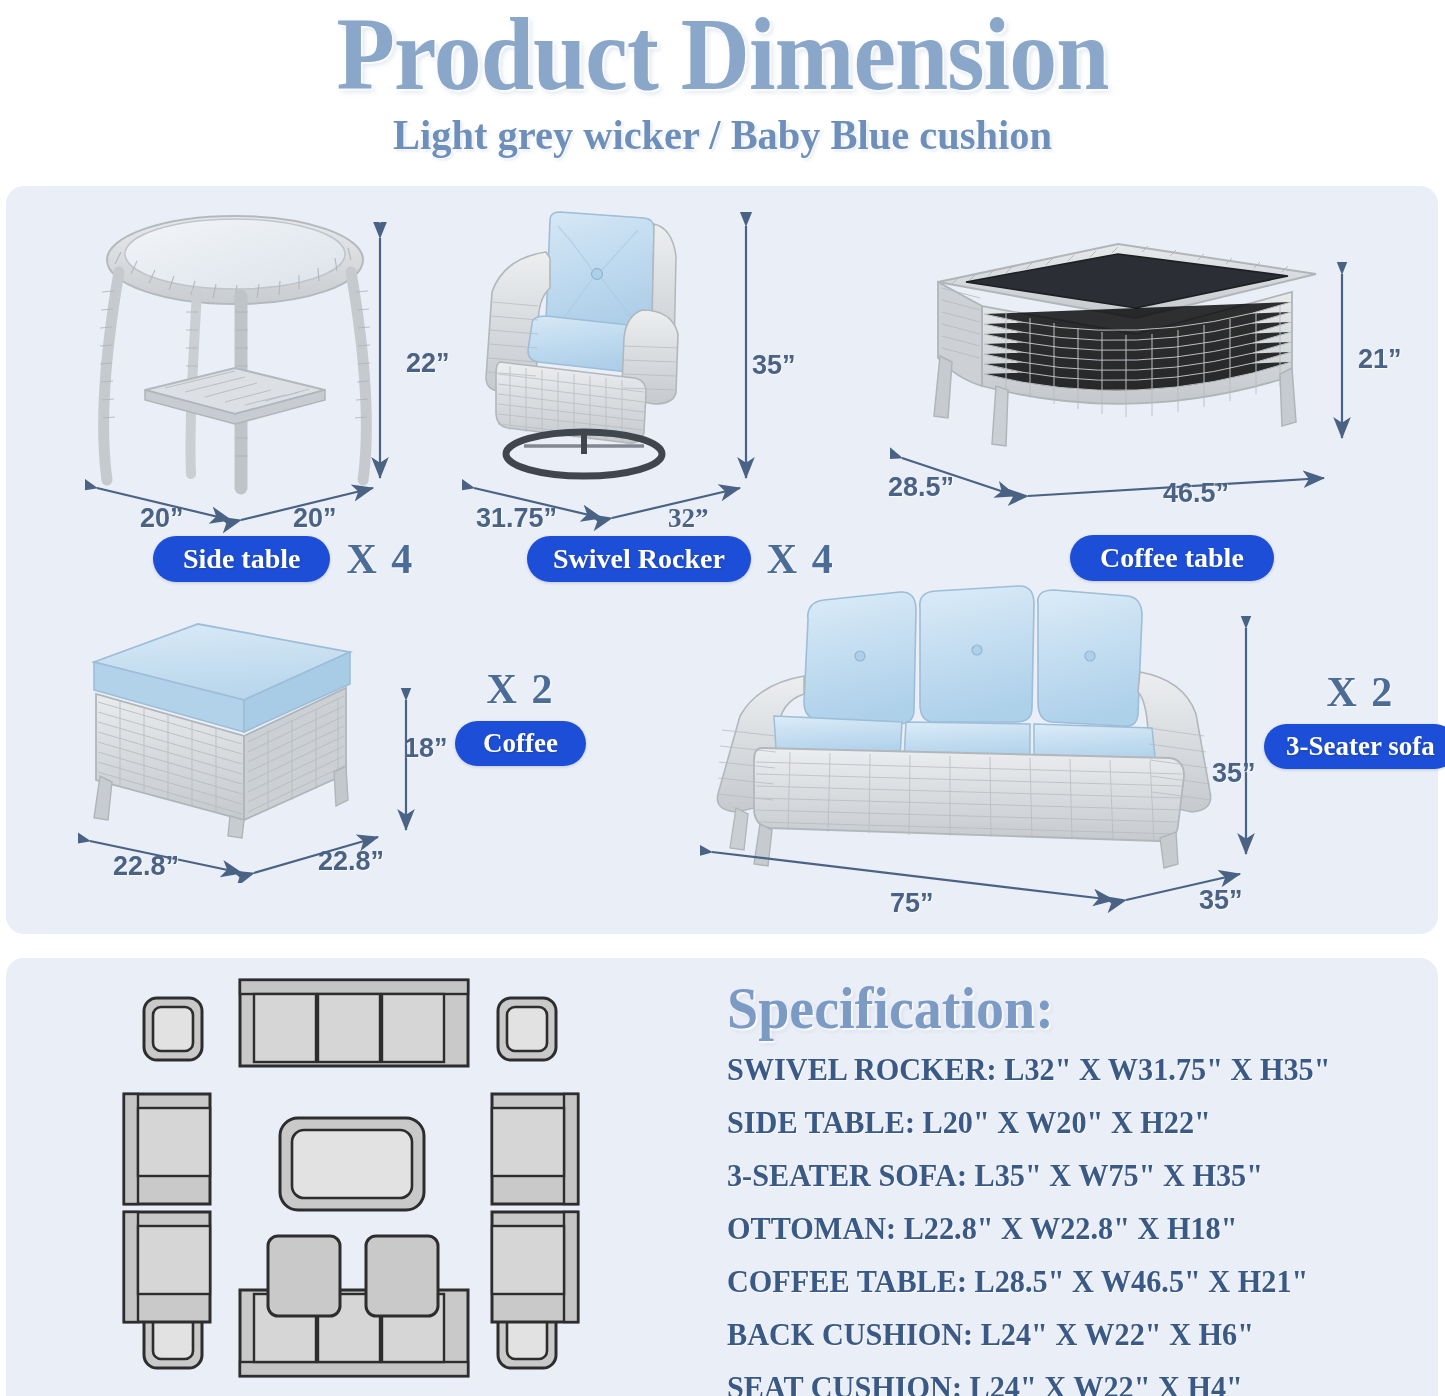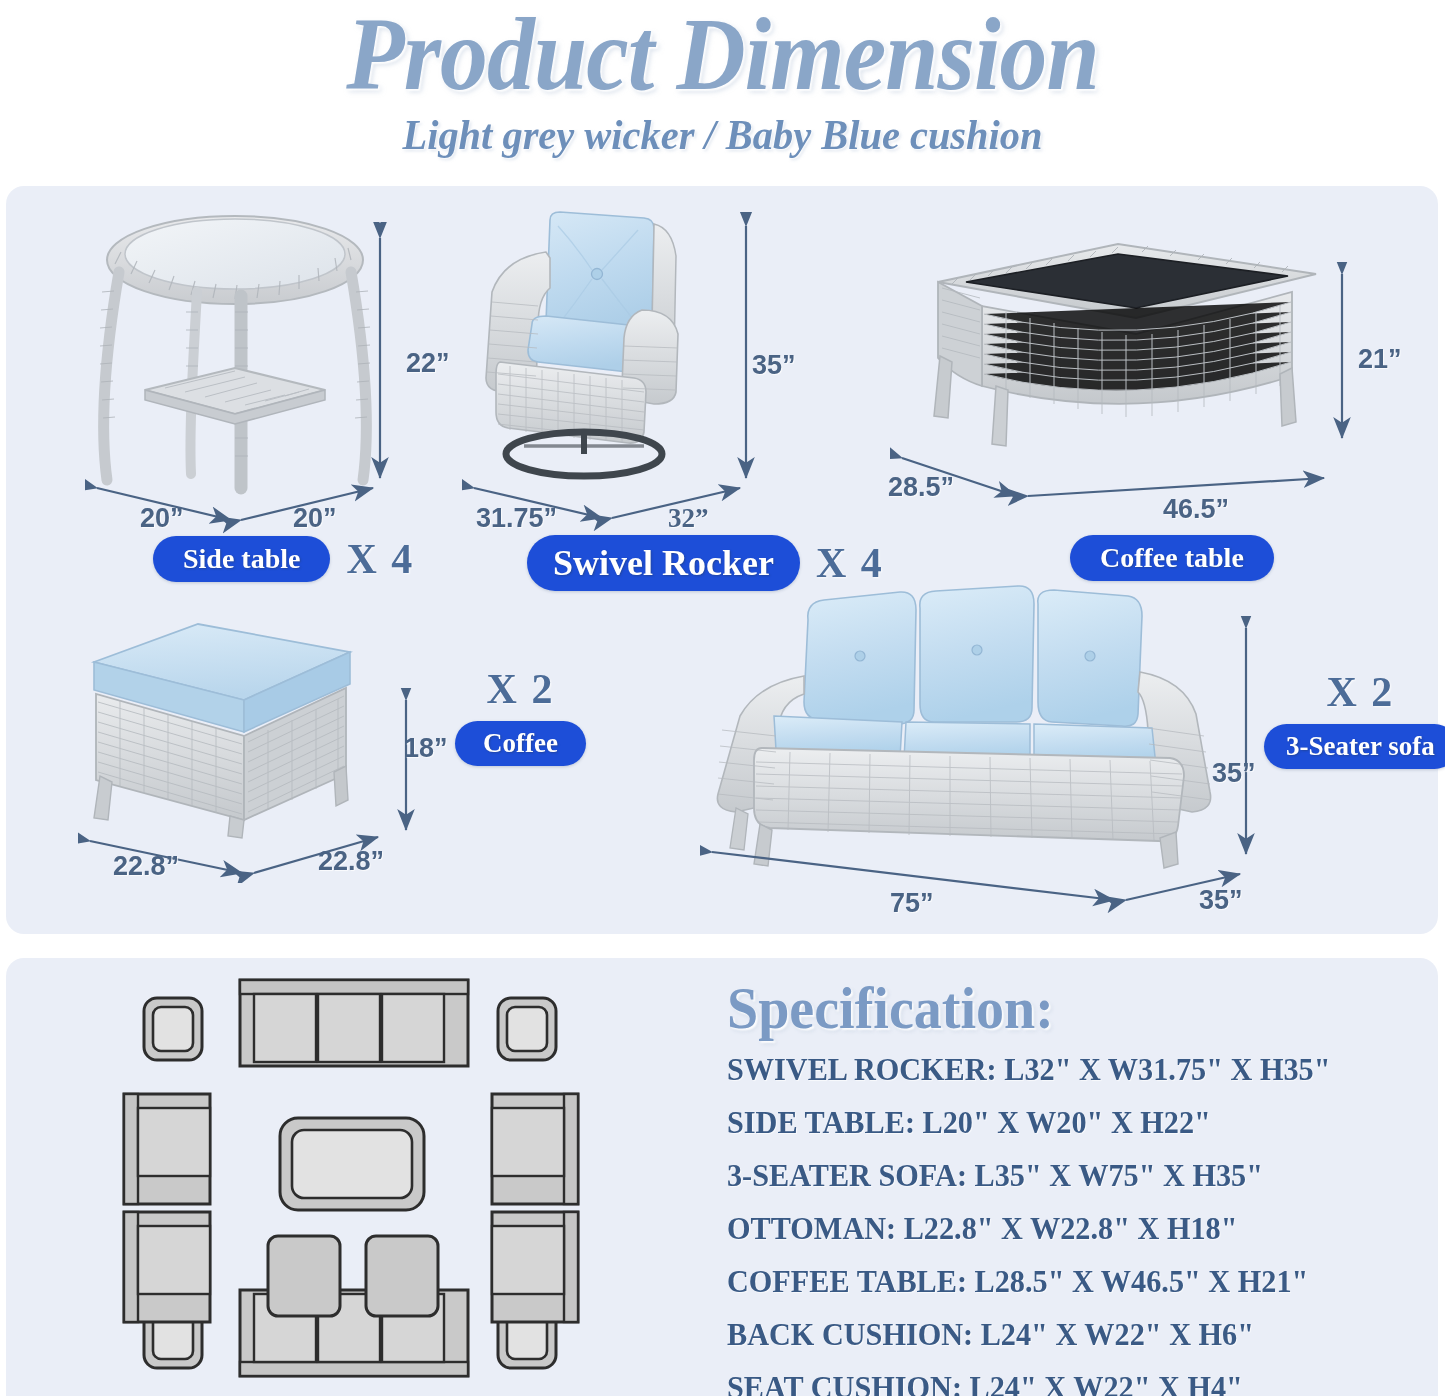--- a/index.html
+++ b/index.html
@@ -7,21 +7,21 @@
   body {
     width: 1445px;
     height: 1396px;
     background: #ffffff;
     font-family: "Liberation Serif", "DejaVu Serif", serif;
     position: relative;
     overflow: hidden;
   }
 
   
-  .header { width: 100%; padding-top: 2px; text-align: center; font-style: italic; }
+  .header { width: 100%; padding-top: 2px; text-align: center; }
 
   .main-title {
     font-size: 104px;
     line-height: 1.0;
     font-weight: 700;
     color: #8aa6c8;
     letter-spacing: -1px;
     text-shadow: 2px 2px 2px rgba(255,255,255,0.95), 3px 3px 5px rgba(180,195,215,0.55);
     transform: scaleX(0.92);
   }
@@ -231,21 +231,21 @@
   <path d="M12 14 L140 44" stroke="#4a6384" stroke-width="2.2" fill="none" marker-start="url(#ar)" marker-end="url(#ar)"></path>
   <path d="M150 44 L278 14" stroke="#4a6384" stroke-width="2.2" fill="none" marker-start="url(#ar)" marker-end="url(#ar)"></path>
 </svg>
 <svg class="abs" width="44" height="290" style="left:724px;top:212px;">
   <path d="M22 14 L22 266" stroke="#4a6384" stroke-width="2.2" fill="none" marker-start="url(#ar)" marker-end="url(#ar)"></path>
 </svg>
 <div class="dim-label" style="left:752px;top:350px;">35”</div>
 <div class="dim-label" style="left:476px;top:503px;">31.75”</div>
 <div class="dim-label" style="left:668px;top:503px;font-family:Liberation Serif, serif;">32”</div>
 <div class="abs" style="left:527px;top:535px;display:flex;align-items:center;gap:16px;">
-  <div class="badge" style="font-size:36px;padding:7px 26px;">Swivel Rocker</div>
+  <div class="badge" style="font-size:28px;padding:7px 26px;">Swivel Rocker</div>
   <div class="mult">X 4</div>
 </div>
 
 <div class="abs" style="left:896px;top:236px;width:430px;height:215px;">
   <svg width="430" height="215" viewBox="0 0 430 215">
     <defs>
       <linearGradient id="wk3" x1="0" y1="0" x2="0" y2="1">
         <stop offset="0%" stop-color="#e8eaec"></stop>
           <stop offset="100%" stop-color="#c4c8cc"></stop>
       </linearGradient>
@@ -276,21 +276,21 @@
 </div>
 <svg class="abs" width="450" height="70" style="left:890px;top:444px;">
   <path d="M12 14 L126 52" stroke="#4a6384" stroke-width="2.2" fill="none" marker-start="url(#ar)" marker-end="url(#ar)"></path>
   <path d="M138 52 L434 34" stroke="#4a6384" stroke-width="2.2" fill="none" marker-start="url(#ar)" marker-end="url(#ar)"></path>
 </svg>
 <svg class="abs" width="40" height="200" style="left:1324px;top:262px;">
   <path d="M18 12 L18 176" stroke="#4a6384" stroke-width="2.2" fill="none" marker-start="url(#ar)" marker-end="url(#ar)"></path>
 </svg>
 <div class="dim-label" style="left:1352px;top:344px;margin-left:6px;">21”</div>
 <div class="dim-label" style="left:888px;top:472px;">28.5”</div>
-<div class="dim-label" style="left:1163px;top:494px;">46.5”</div>
+<div class="dim-label" style="left:1163px;top:478px;">46.5”</div>
 <div class="abs" style="left:1070px;top:535px;">
   <div class="badge" style="font-size:28px;padding:7px 30px;">Coffee table</div>
 </div>
 
 <div class="abs" style="left:72px;top:614px;width:320px;height:225px;">
   <svg width="320" height="225" viewBox="0 0 320 225">
     <defs>
       <linearGradient id="cush2" x1="0" y1="0" x2="0.2" y2="1">
         <stop offset="0%" stop-color="#d9eaf7"></stop>
           <stop offset="100%" stop-color="#b9d6ec"></stop>

